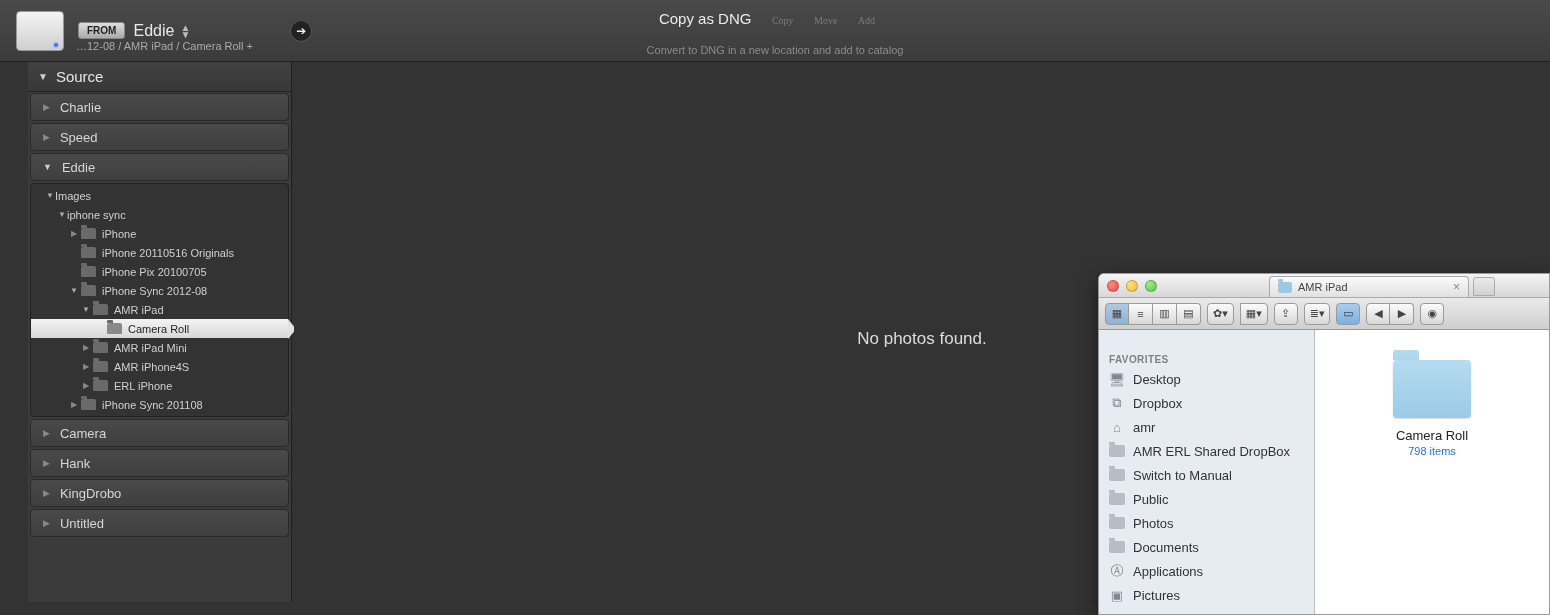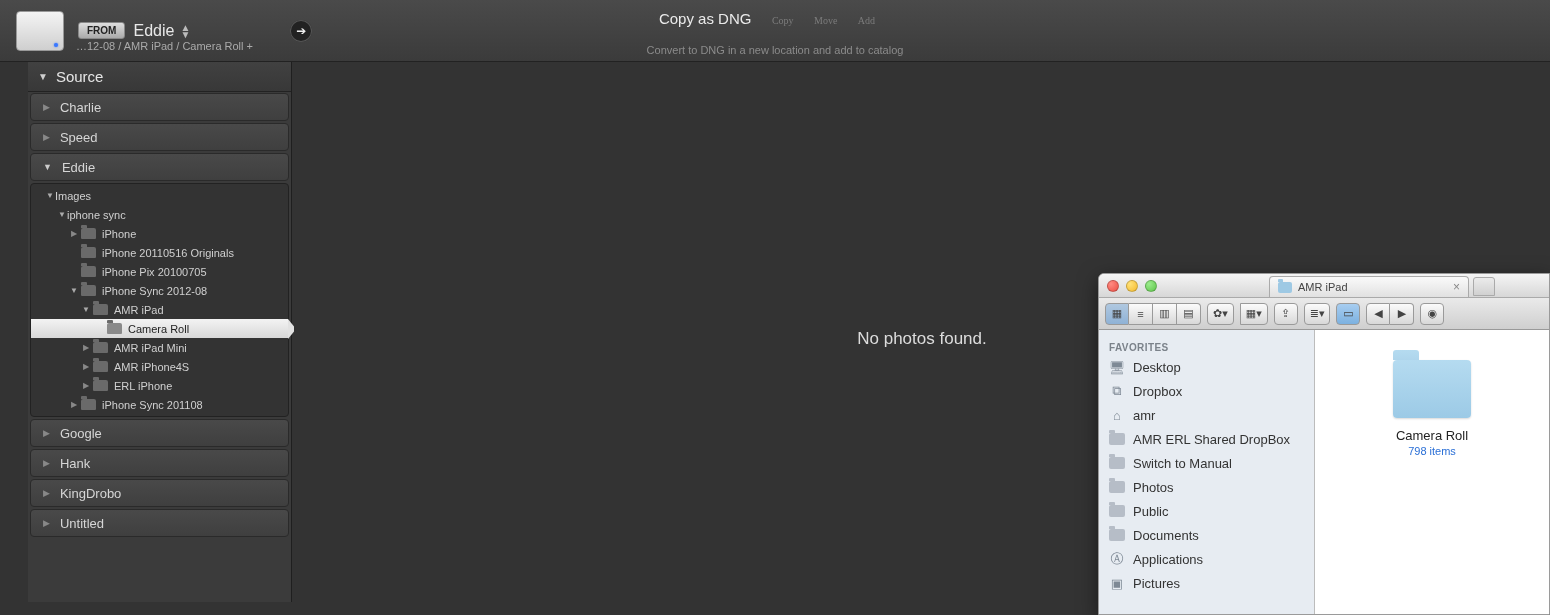--- a/index.html
+++ b/index.html
@@ -167,21 +167,21 @@
   .btngrp .tb-btn:first-child{border-radius:4px 0 0 4px;}
   .btngrp .tb-btn:last-child{border-radius:0 4px 4px 0;}
   .btngrp .tb-btn:not(:first-child){border-left:none;}
   .tb-btn.solo{border-radius:4px;}
   .tb-btn.active{background:linear-gradient(to bottom,#b0c8e0,#8fb2d6);}
   .tb-btn.sel{background:linear-gradient(to bottom,#a7cdf0,#7cb1e0);}
 
   .finder-body { display:flex; height:calc(100% - 56px); }
   .finder-side {
     width:216px; background:#e7ecf2; border-right:1px solid #bcbcbc;
-    padding:8px 0; overflow:hidden;
+    padding:20px 0; overflow:hidden;
   }
   .fav-header { font-size:10px; font-weight:bold; color:#7b828a; padding:4px 10px 2px; letter-spacing:0.4px;}
   .fav-item {
     height:24px; display:flex; align-items:center; padding:0 10px;
     font-size:13px; color:#333; cursor:pointer;
   }
   .fav-item .ic {
     width:16px; height:13px; margin-right:8px; display:flex; align-items:center; justify-content:center;
     color:#7e8995; font-size:13px;
   }
@@ -305,21 +305,21 @@
       </div>
       <div class="node ind3">
         <span class="tri">▶</span>
         <span class="fld"></span>
         <span>iPhone Sync 201108</span>
       </div>
     </div>
 
     <div class="vol">
       <span class="tri">▶</span>
-      <span>Google</span>
+      <span>Camera</span>
     </div>
     <div class="vol">
       <span class="tri">▶</span>
       <span>Hank</span>
     </div>
     <div class="vol">
       <span class="tri">▶</span>
       <span>KingDrobo</span>
     </div>
     <div class="vol">
@@ -394,27 +394,27 @@
       <div class="fav-item">
         <span class="ic">
             <span class="fld2"></span>
           </span>
         <span>Switch to Manual</span>
       </div>
       <div class="fav-item">
         <span class="ic">
             <span class="fld2"></span>
           </span>
-        <span>Photos</span>
+        <span>Public</span>
       </div>
       <div class="fav-item">
         <span class="ic">
             <span class="fld2"></span>
           </span>
-        <span>Public</span>
+        <span>Photos</span>
       </div>
       <div class="fav-item">
         <span class="ic">
             <span class="fld2"></span>
           </span>
         <span>Documents</span>
       </div>
       <div class="fav-item">
         <span class="ic">Ⓐ</span>
         <span>Applications</span>

